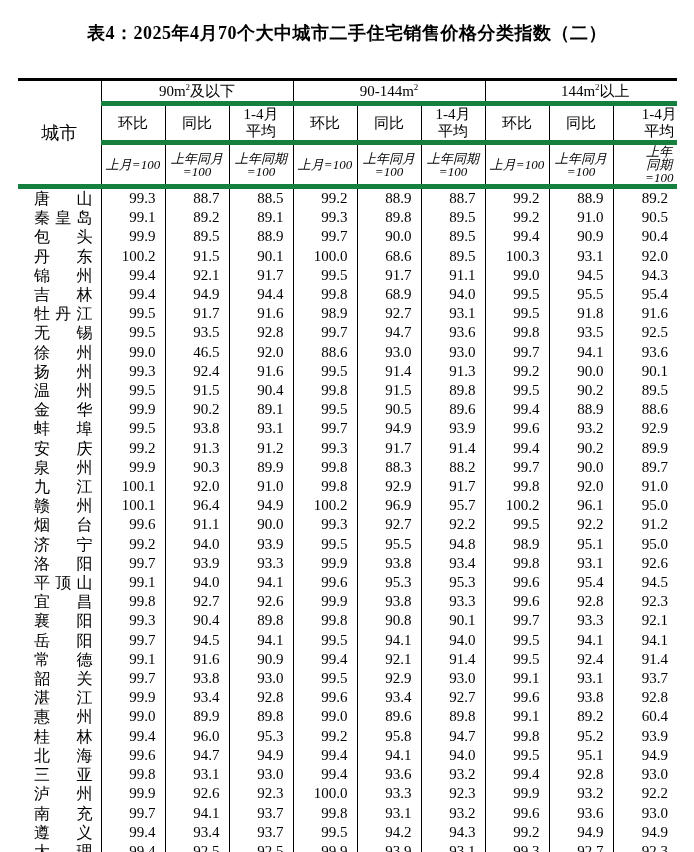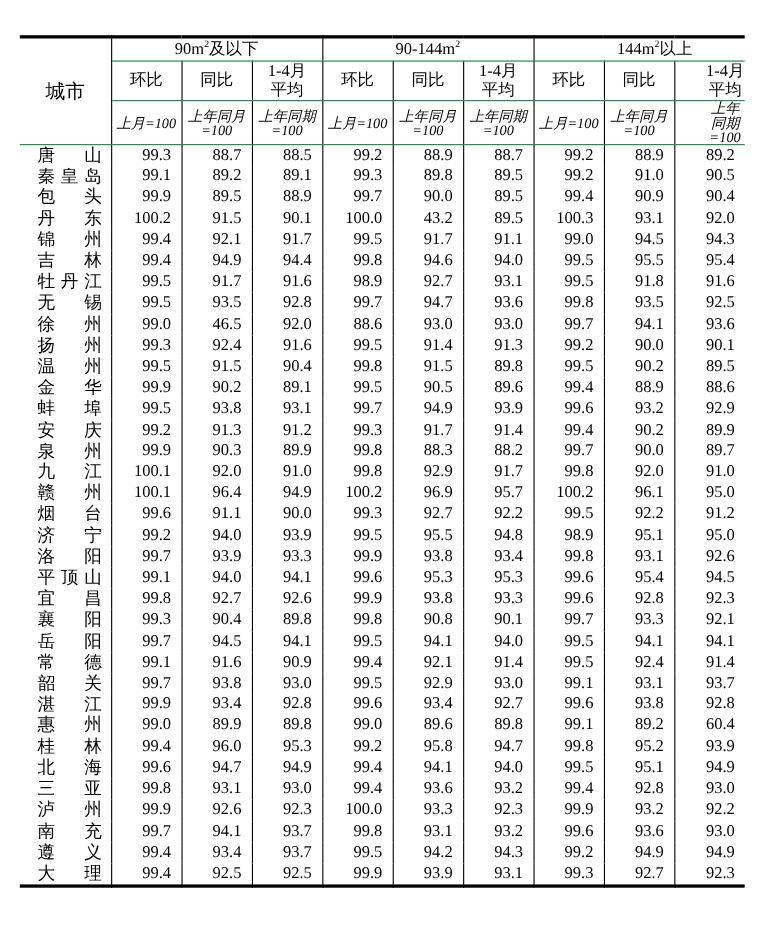--- a/index.html
+++ b/index.html
@@ -36,21 +36,21 @@
   col.c-city { width: 83px; }
   col.c-data { width: 64px; }
   th, td {
     box-sizing: border-box;
     font-weight: normal;
     vertical-align: middle;
   }
   thead th {
     border-left: 1px solid #000;
     border-right: 1px solid #000;
-    border-bottom: 1px solid #15803d;
+    border-bottom: 5px solid #15803d;
     text-align: center;
     padding: 0;
     white-space: pre-line;
   }
   thead th:first-child { border-left: none; }
   thead tr th:last-child { border-right: none; padding-left: 28px; }
   th.city-h {
     font-size: 18px;
     border-left: none;
   }
@@ -94,20 +94,21 @@
     font-size: 15px;
     text-align: right;
     padding-right: 9px;
   }
 </style>
 </head>
 <body>
 
 <div class="page">
 
+  <h1 class="title">表4：2025年4月70个大中城市二手住宅销售价格分类指数（二）</h1>
 
   <table class="tbl">
     <colgroup>
       <col class="c-city">
       <col class="c-data">
         <col class="c-data">
         <col class="c-data">
       <col class="c-data">
         <col class="c-data">
         <col class="c-data">
@@ -190,21 +191,21 @@
           <td class="num">99.4</td>
           <td class="num">90.9</td>
           <td class="num">90.4</td>
         </tr>
         <tr>
           <td class="city">丹东</td>
           <td class="num">100.2</td>
           <td class="num">91.5</td>
           <td class="num">90.1</td>
           <td class="num">100.0</td>
-          <td class="num">43.2</td>
+          <td class="num">68.6</td>
           <td class="num">89.5</td>
           <td class="num">100.3</td>
           <td class="num">93.1</td>
           <td class="num">92.0</td>
         </tr>
         <tr>
           <td class="city">锦州</td>
           <td class="num">99.4</td>
           <td class="num">92.1</td>
           <td class="num">91.7</td>
@@ -214,21 +215,21 @@
           <td class="num">99.0</td>
           <td class="num">94.5</td>
           <td class="num">94.3</td>
         </tr>
         <tr>
           <td class="city">吉林</td>
           <td class="num">99.4</td>
           <td class="num">94.9</td>
           <td class="num">94.4</td>
           <td class="num">99.8</td>
-          <td class="num">94.6</td>
+          <td class="num">68.9</td>
           <td class="num">94.0</td>
           <td class="num">99.5</td>
           <td class="num">95.5</td>
           <td class="num">95.4</td>
         </tr>
         <tr>
           <td class="city">牡丹江</td>
           <td class="num">99.5</td>
           <td class="num">91.7</td>
           <td class="num">91.6</td>

